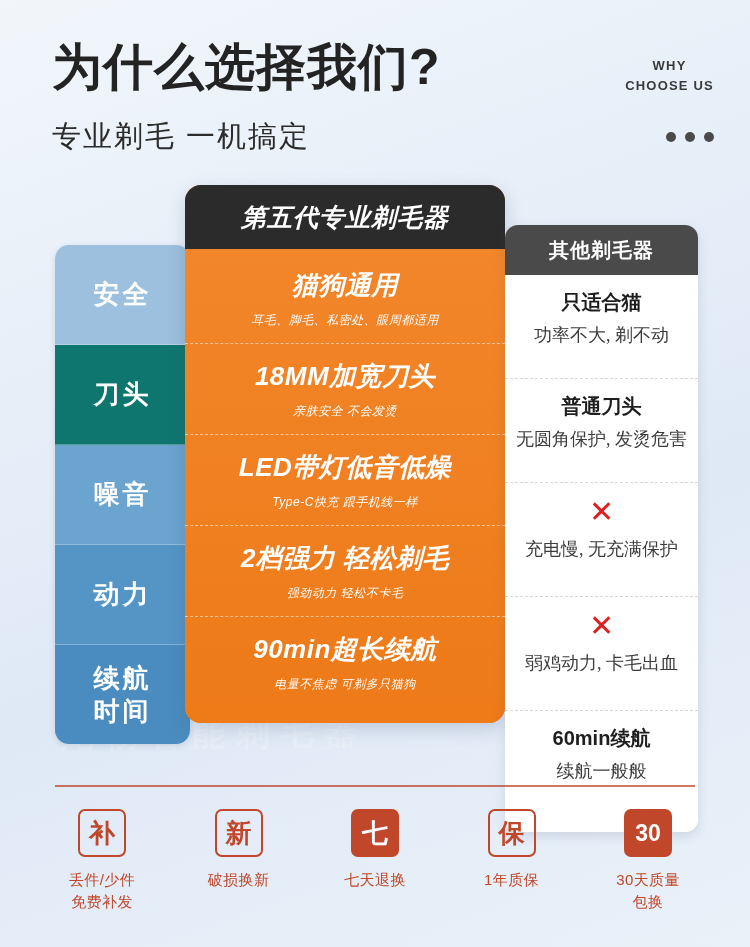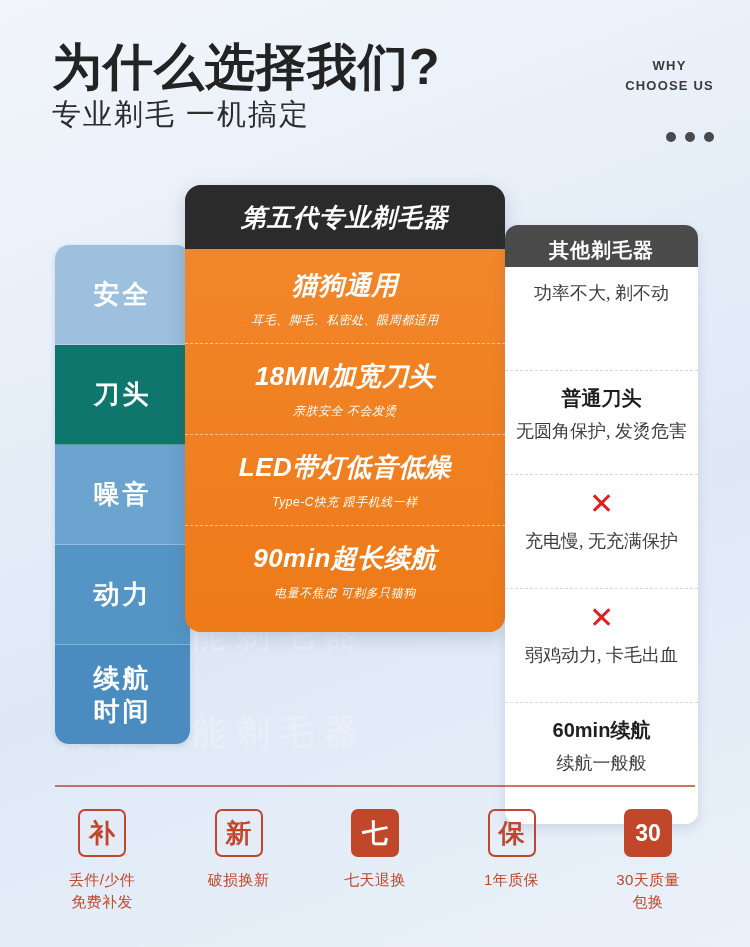--- a/index.html
+++ b/index.html
@@ -32,20 +32,21 @@
   .title-main {
     font-size: 50px;
     font-weight: bold;
     color: #232323;
     letter-spacing: 1px;
     line-height: 1.1;
     margin: 0;
     white-space: nowrap;
   }
   .title-sub {
+    margin-top: 22px;
     font-size: 29px;
     color: #2c2c2c;
     letter-spacing: 2px;
   }
   .header-right {
     position: absolute;
     right: 0;
     top: 16px;
     text-align: center;
     color: #3a3a3a;
@@ -157,21 +158,21 @@
     overflow: hidden;
     box-shadow: 0 4px 12px rgba(60,80,120,0.16);
     background: #fff;
   }
   .other-card-head {
     background: #4a4a4a;
     color: #fff;
     font-size: 20px;
     font-weight: bold;
     text-align: center;
-    padding: 12px 0 3px;
+    padding: 12px 0 11px;
     letter-spacing: 1px;
   }
   .other-card-body {
     background: #fff;
     padding: 0 0 14px;
   }
   .o-row {
     text-align: center;
     padding: 14px 8px 13px;
     border-bottom: 1px dashed #d8d8d8;
@@ -318,30 +319,35 @@
         </div>
         <div class="m-row">
           <div class="m-title">18MM加宽刀头</div>
           <div class="m-desc">亲肤安全 不会发烫</div>
         </div>
         <div class="m-row">
           <div class="m-title">LED带灯低音低燥</div>
           <div class="m-desc">Type-C快充 跟手机线一样</div>
         </div>
         <div class="m-row">
+          <div class="m-title">2档强力 轻松剃毛</div>
+          <div class="m-desc">强劲动力 轻松不卡毛</div>
+        </div>
+        <div class="m-row">
           <div class="m-title">90min超长续航</div>
           <div class="m-desc">电量不焦虑 可剃多只猫狗</div>
         </div>
       </div>
     </div>
 
     <div class="other-card">
       <div class="other-card-head">其他剃毛器</div>
       <div class="other-card-body">
         <div class="o-row" style="height:76px">
+          <div class="o-title">只适合猫</div>
           <div class="o-desc">功率不大, 剃不动</div>
         </div>
         <div class="o-row" style="height:76px">
           <div class="o-title">普通刀头</div>
           <div class="o-desc">无圆角保护, 发烫危害</div>
         </div>
         <div class="o-row" style="height:86px">
           <span class="x-mark">✕</span>
           <div class="o-desc">充电慢, 无充满保护</div>
         </div>

